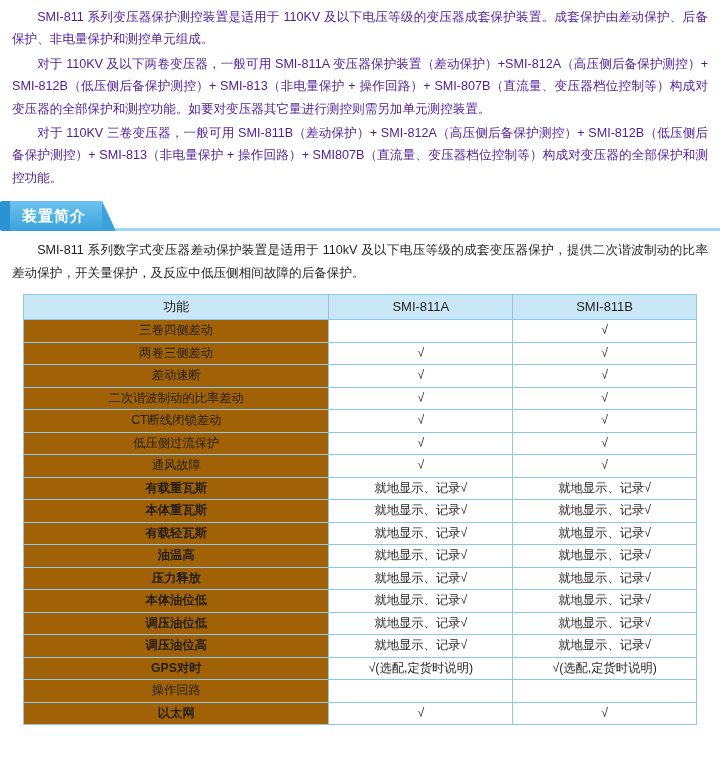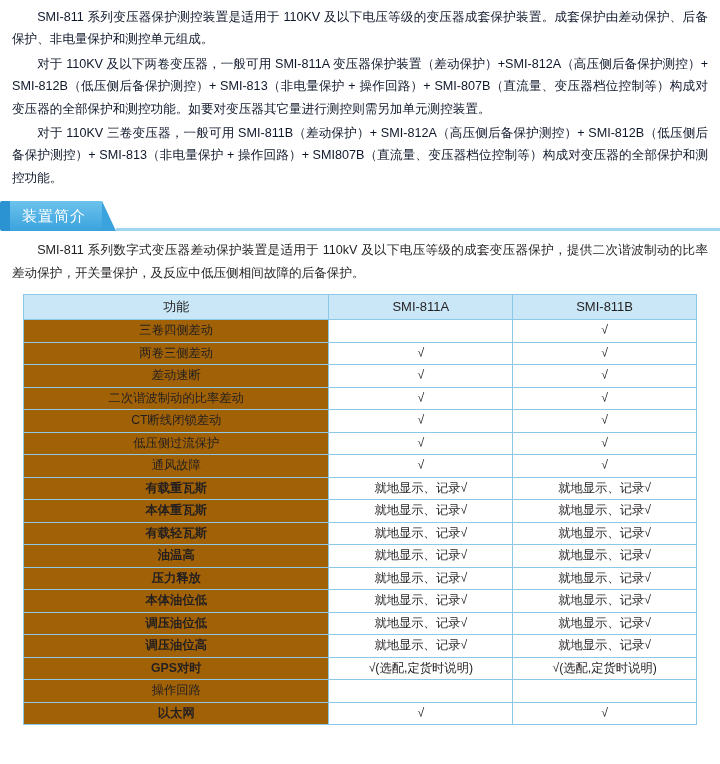--- a/index.html
+++ b/index.html
@@ -23,41 +23,41 @@
   }
   .intro {
     padding: 6px 12px 0 12px;
   }
   .intro p {
     margin: 0 0 2px 0;
     text-indent: 2em;
     text-align: justify;
     font-size: 12.6px;
     line-height: 1.78;
-    color: #0f172a;
+    color: #4c1d95;
   }
   
   .section-head {
     position: relative;
     height: 30px;
     margin: 12px 0 6px 0;
     display: flex;
     align-items: stretch;
   }
   .section-head .bar-left {
     width: 10px;
     background: #2b93d1;
     border-radius: 2px 0 0 2px;
   }
   .section-head .bar-title {
     background: #55b7e8;
     background: linear-gradient(180deg,#6cc2ec 0%, #3aa3dd 100%);
     color: #ffffff;
     font-size: 15px;
-    font-weight: normal;
+    font-weight: bold;
     padding: 0 16px 0 12px;
     display: flex;
     align-items: center;
     letter-spacing: 1px;
   }
   .section-head .bar-tail {
     width: 0;
     height: 0;
     border-top: 30px solid transparent;
     border-left: 14px solid #3aa3dd;

